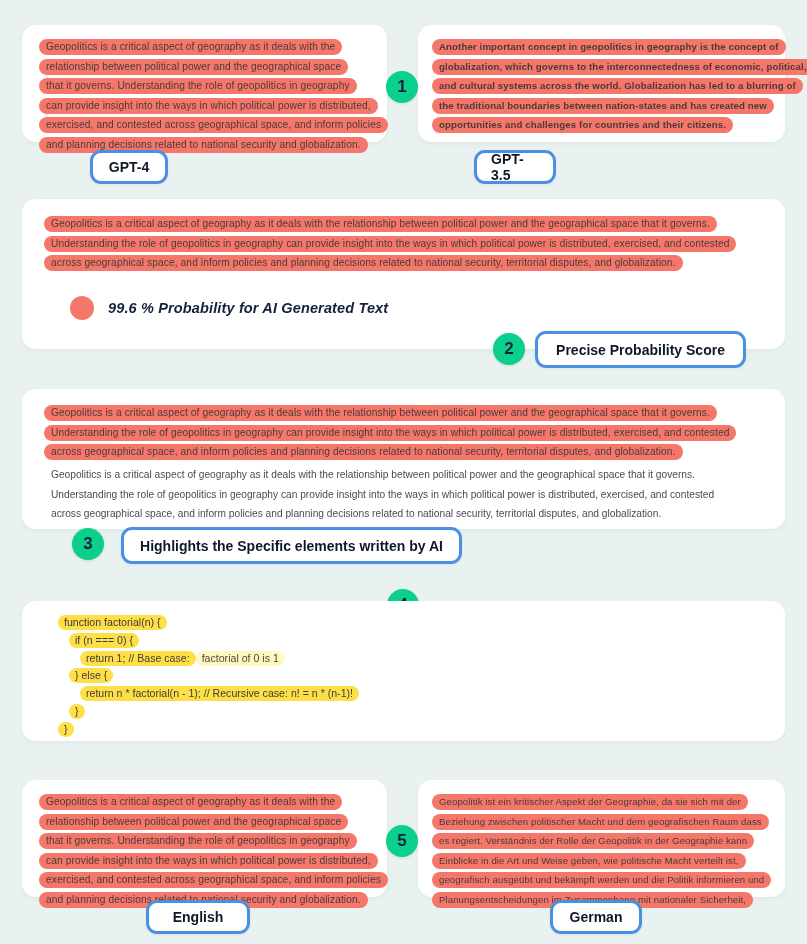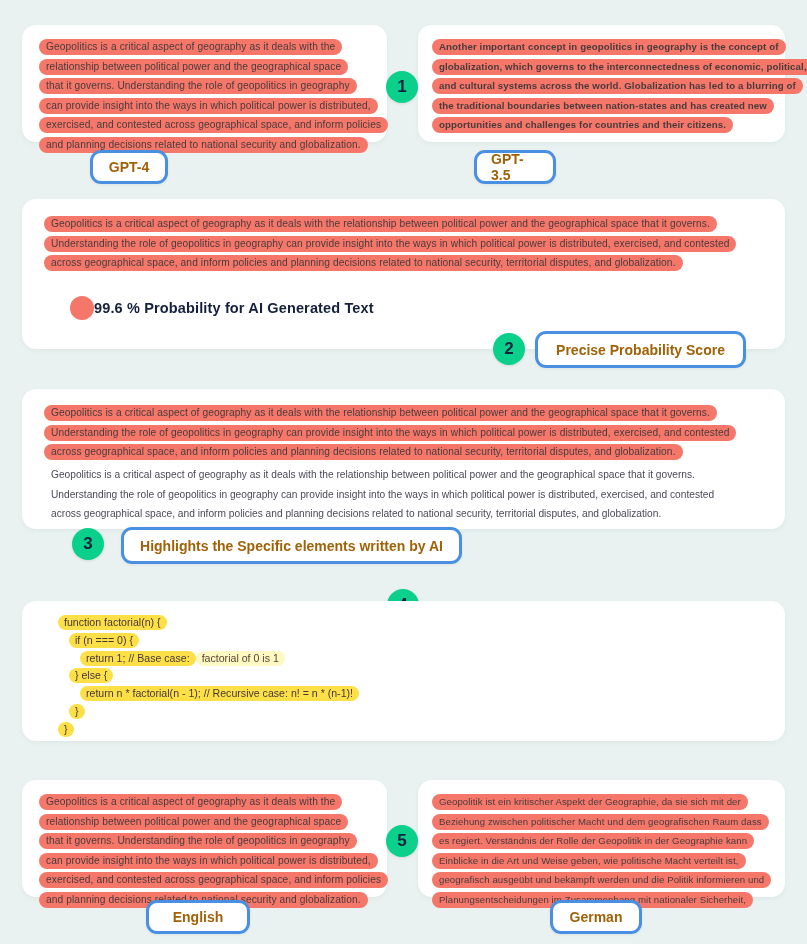--- a/index.html
+++ b/index.html
@@ -74,32 +74,34 @@
 
   
   .pill {
     position: absolute;
     background: #ffffff;
     border: 3px solid #4a90e2;
     border-radius: 11px;
     display: flex;
     align-items: center;
     justify-content: center;
-    color: #a16207;
+    color: #0f172a;
     font-weight: bold;
     font-size: 14px;
     padding: 0 14px;
     box-shadow: 0 1px 3px rgba(0,0,0,0.06);
   }
 
   
   .prob-row {
     position: absolute;
     display: flex;
     align-items: center;
+    gap: 14px;
+    font-style: italic;
   }
   .prob-dot {
     width: 24px;
     height: 24px;
     border-radius: 50%;
     background: #f4776a;
     flex: none;
   }
   .prob-text {
     font-size: 14.5px;

